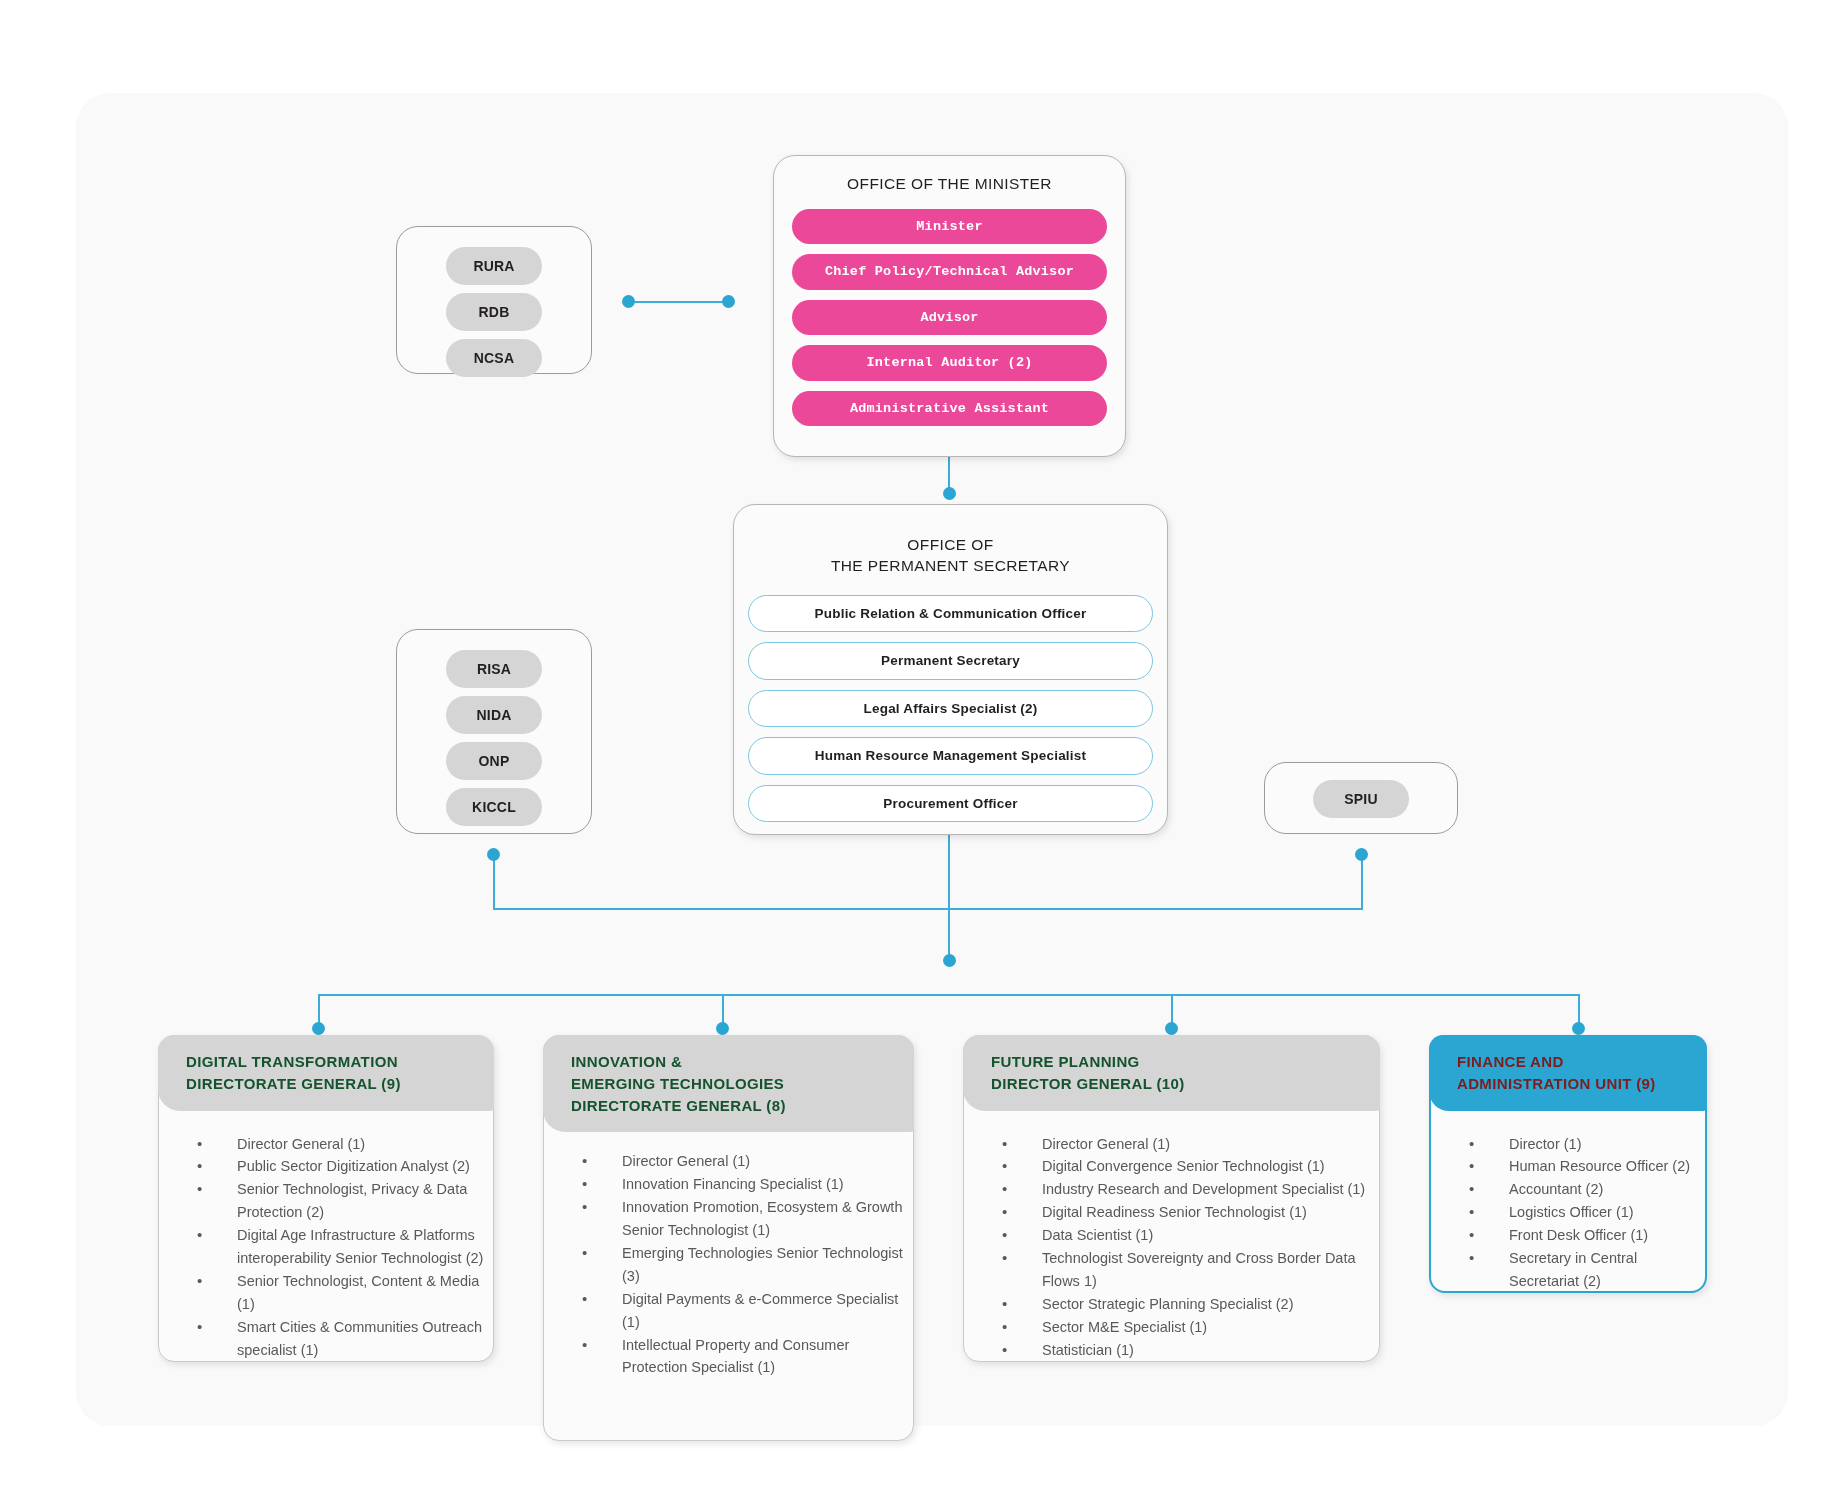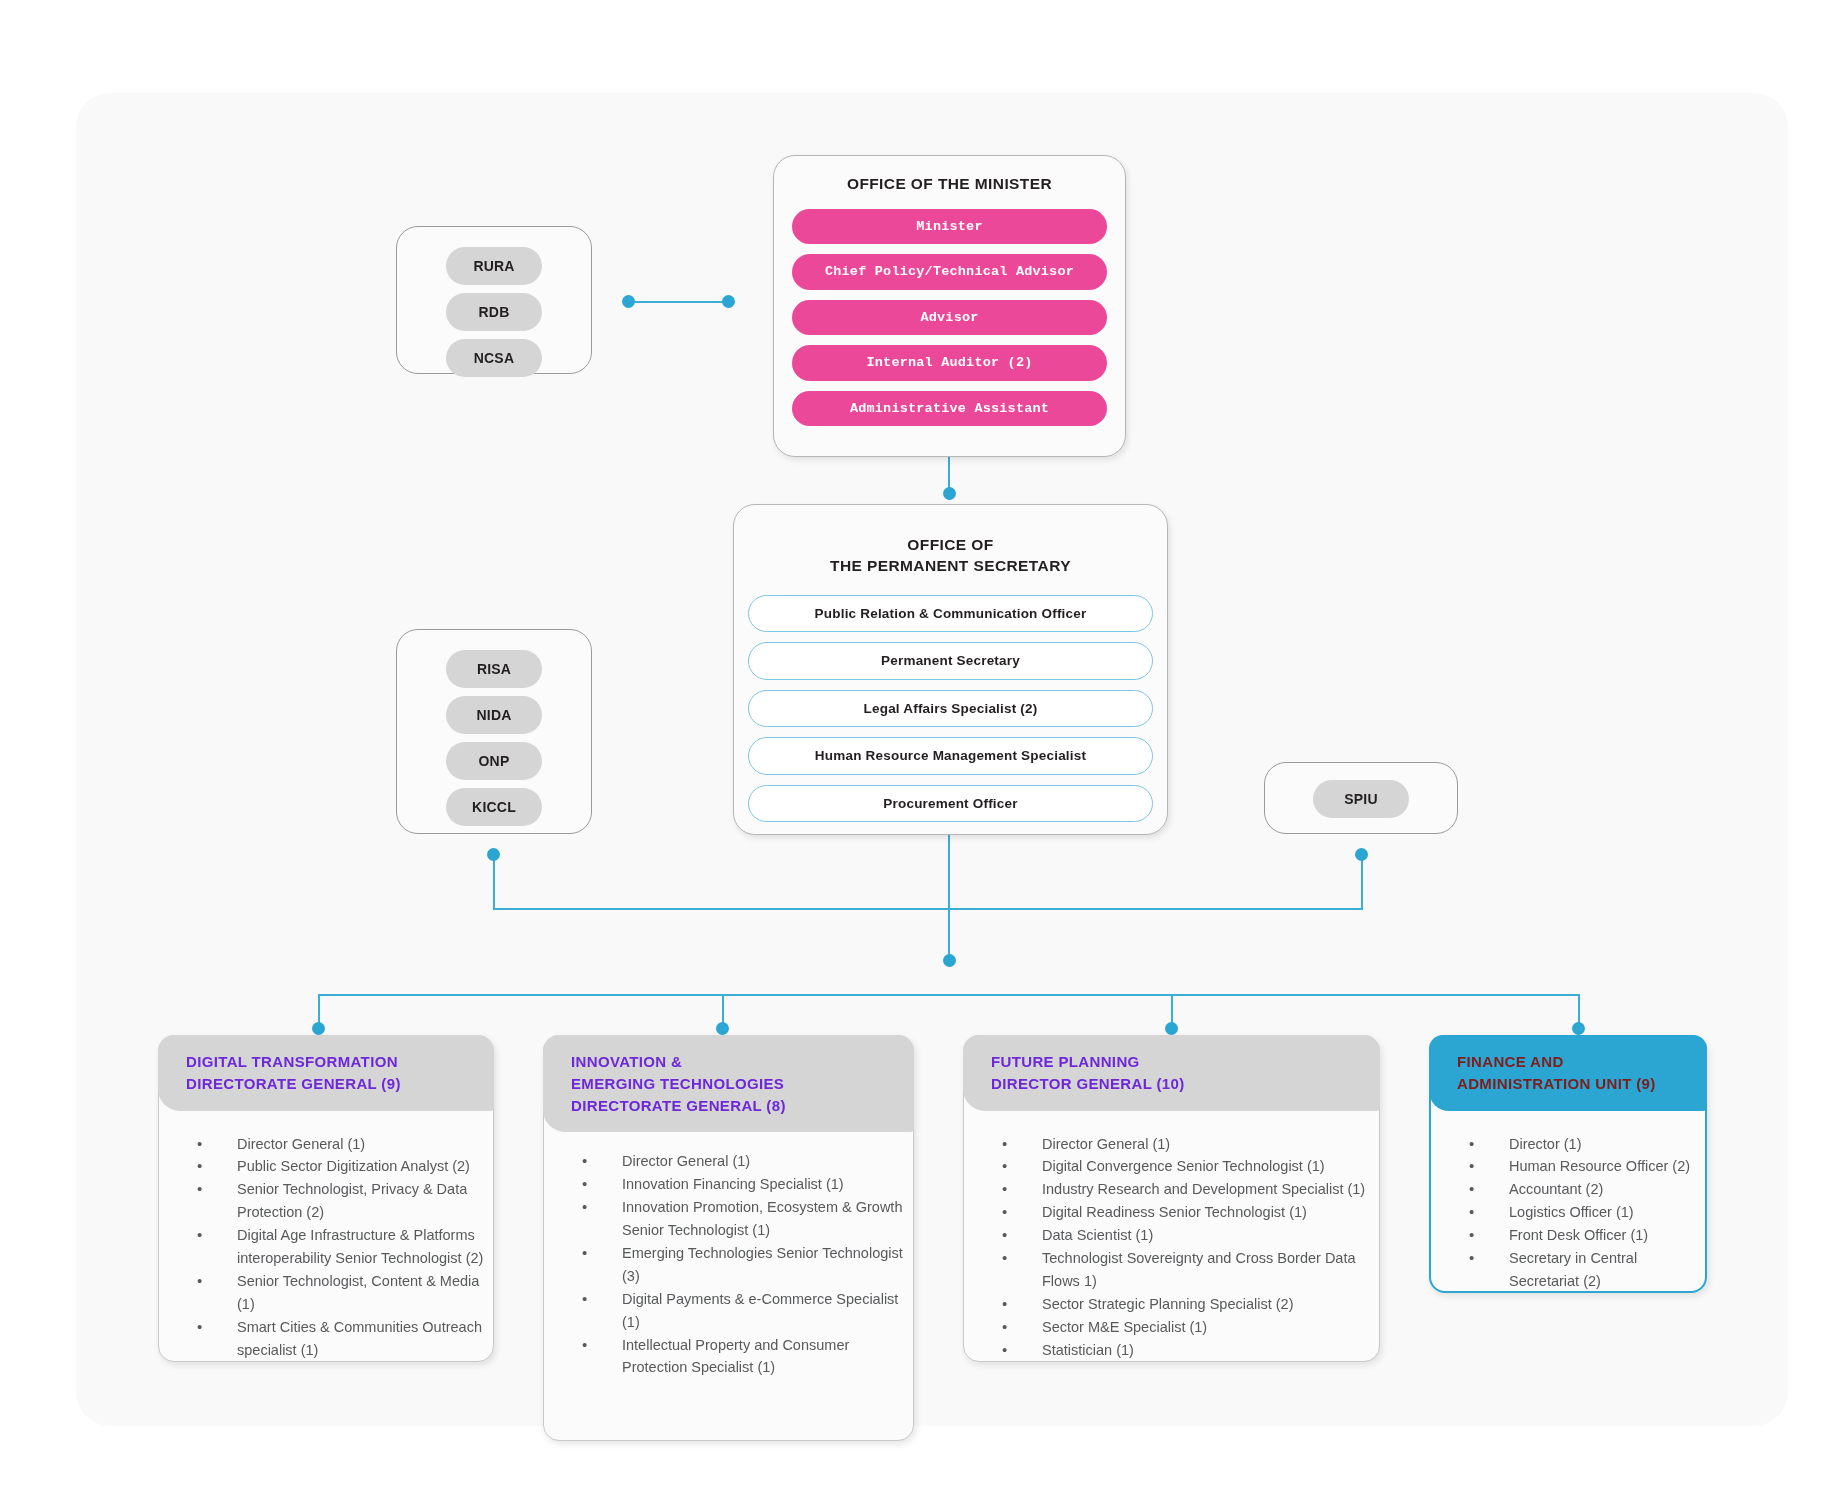--- a/index.html
+++ b/index.html
@@ -32,21 +32,21 @@
     border: 1px solid #9b9b9b;
     border-radius: 22px;
   }
   .box.shadowed {
     box-shadow: 2px 3px 6px rgba(0,0,0,0.10);
     border-color: #b6b6b6;
   }
 
   .box-title {
     text-align: center;
-    font-weight: bold;
+    font-weight: normal;
     font-size: 15.5px;
     letter-spacing: 0.4px;
     color: #231f20;
     line-height: 1.35;
     padding-top: 18px;
   }
 
   
   .pill {
     display: block;
@@ -95,21 +95,21 @@
     border: 1px solid #c9c9c9;
     border-radius: 16px;
     box-shadow: 2px 3px 7px rgba(0,0,0,0.10);
     overflow: visible;
   }
   .dept.accent {
     border: 2px solid #2ba6d2;
   }
   .dept-header {
     background: #d5d5d5;
-    color: #6d28d9;
+    color: #14532d;
     font-weight: bold;
     font-size: 15px;
     letter-spacing: 0.35px;
     line-height: 1.45;
     padding: 16px 20px 16px 28px;
     border-radius: 16px 16px 4px 22px;
     margin: -1px -1px 0 -1px;
   }
   .dept.accent .dept-header {
     background: #2ba6d2;

